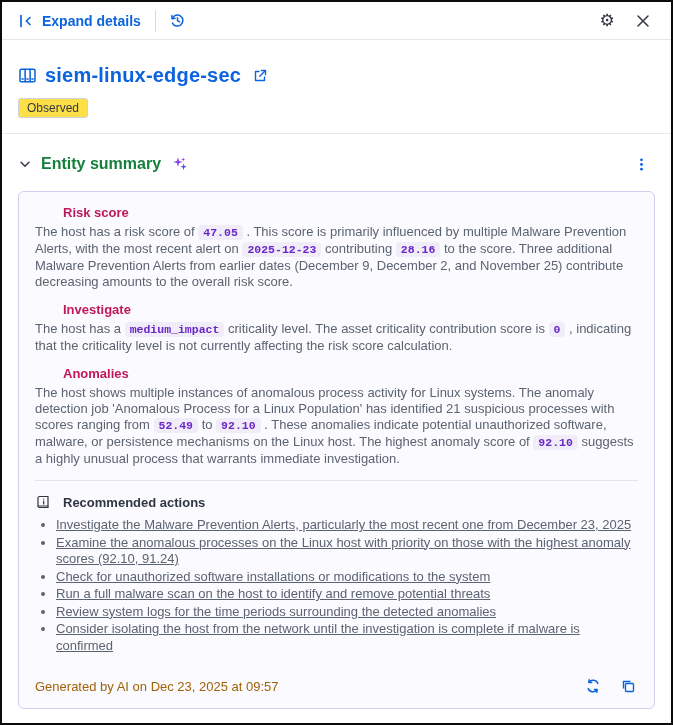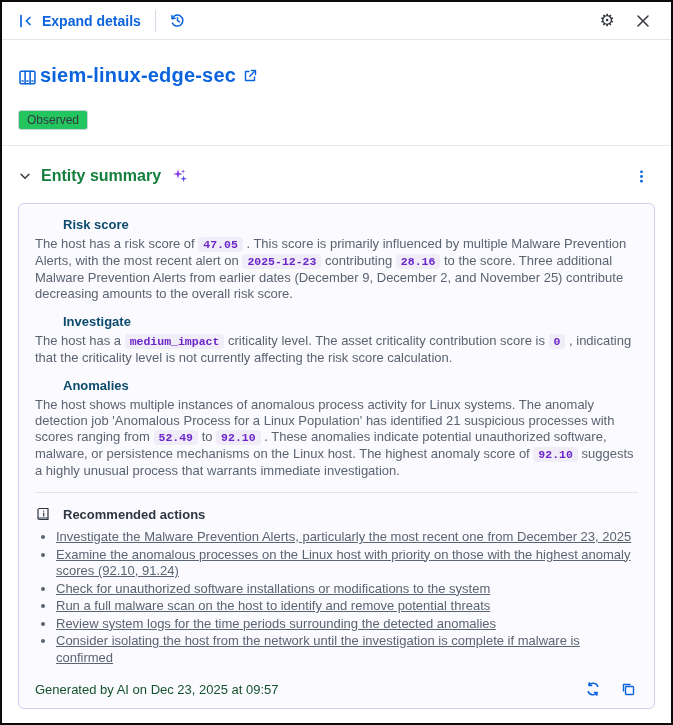--- a/index.html
+++ b/index.html
@@ -24,52 +24,52 @@
     background:none; border:none; width:28px; height:28px; padding:0;
     display:flex; align-items:center; justify-content:center;
     color:#0B64DD; cursor:pointer;
   }
   .icon-btn.dark { color:#343741; }
   .topbar-right { margin-left:auto; display:flex; align-items:center; gap:8px; }
   .gear-glyph { font-size:17px; line-height:1; }
   
   .content { flex:1; padding:12px 16px 0; display:flex; flex-direction:column; overflow:hidden; }
   .timestamp { font-size:13px; color:#343741; margin:6px 0 0; }
-  .host-row { display:flex; align-items:flex-end; gap:3px; margin-top:12px; }
+  .host-row { display:flex; align-items:center; gap:8px; margin-top:12px; }
   .host-name { font-size:20px; font-weight:700; color:#0B64DD; text-decoration:none; letter-spacing:.2px; }
   .badge {
-    display:inline-block; width:max-content; margin-top:23px;
+    display:inline-block; width:max-content; margin-top:11px;
     font-size:12px; font-weight:500; color:#343741;
-    border:1px solid #CBD3DE; border-radius:3px; padding:2px 8px; background:#22c55e;
+    border:1px solid #CBD3DE; border-radius:3px; padding:2px 8px; background:#fde047;
   }
   .hr-full { border:0; border-top:1px solid #E6E9F0; margin:15px -16px 14px; }
   
   .summary-header { display:flex; align-items:center; gap:9px; margin:2px 0 13px; }
   .chev-btn { background:none;border:none;padding:0; color:#343741; display:flex; cursor:pointer; }
   .summary-title { font-size:16px; font-weight:700; color:#15803d; }
   .menu-dots { margin-left:auto; color:#0B64DD; }
   
   .panel {
     border:1px solid #D9CBEF; background:#FBFAFE; border-radius:6px;
     padding:13px 16px 12px; margin-bottom:14px; flex:1;
     display:flex; flex-direction:column; overflow:hidden;
   }
-  .panel h4 { font-size:13px; color:#0c4a6e; margin:0 0 4px; font-weight:700;padding-left:28px; }
+  .panel h4 { font-size:13px; color:#be185d; margin:0 0 4px; font-weight:700;padding-left:28px; }
   .panel p { font-size:13px; color:#5B6472; line-height:16px; margin:0 0 12px; }
   code.val {
     font-family:"Liberation Mono","DejaVu Sans Mono",monospace;
     font-size:11.5px; font-weight:700; color:#6C26C9;
     background:#F0EDF8; border-radius:4px; padding:1px 5px; white-space:nowrap;
   }
   .panel-divider { border:0; border-top:1px solid #E4E3EE; margin:1px 0 13px; }
   .rec-heading { display:flex; align-items:center; gap:12px; font-size:13px; font-weight:700; color:#2F3642; margin:0 0 7px; }
   ul.rec { margin:0; padding-left:21px; color:#5B6472; font-size:13px; line-height:16.5px;text-decoration:underline; }
   ul.rec li { margin:0 0 1px; }
   .panel-footer { display:flex; align-items:center; margin-top:auto; padding-top:12px; }
-  .gen { font-size:13px; color:#14532d; }
+  .gen { font-size:13px; color:#a16207; }
   .footer-icons { margin-left:auto; display:flex; gap:15px; align-items:center; }
   .footer-icons .icon-btn { width:20px; height:20px; }
   svg { display:block; }
 </style>
 </head>
 <body>
 
 <div class="frame">
 
   <div class="topbar">

